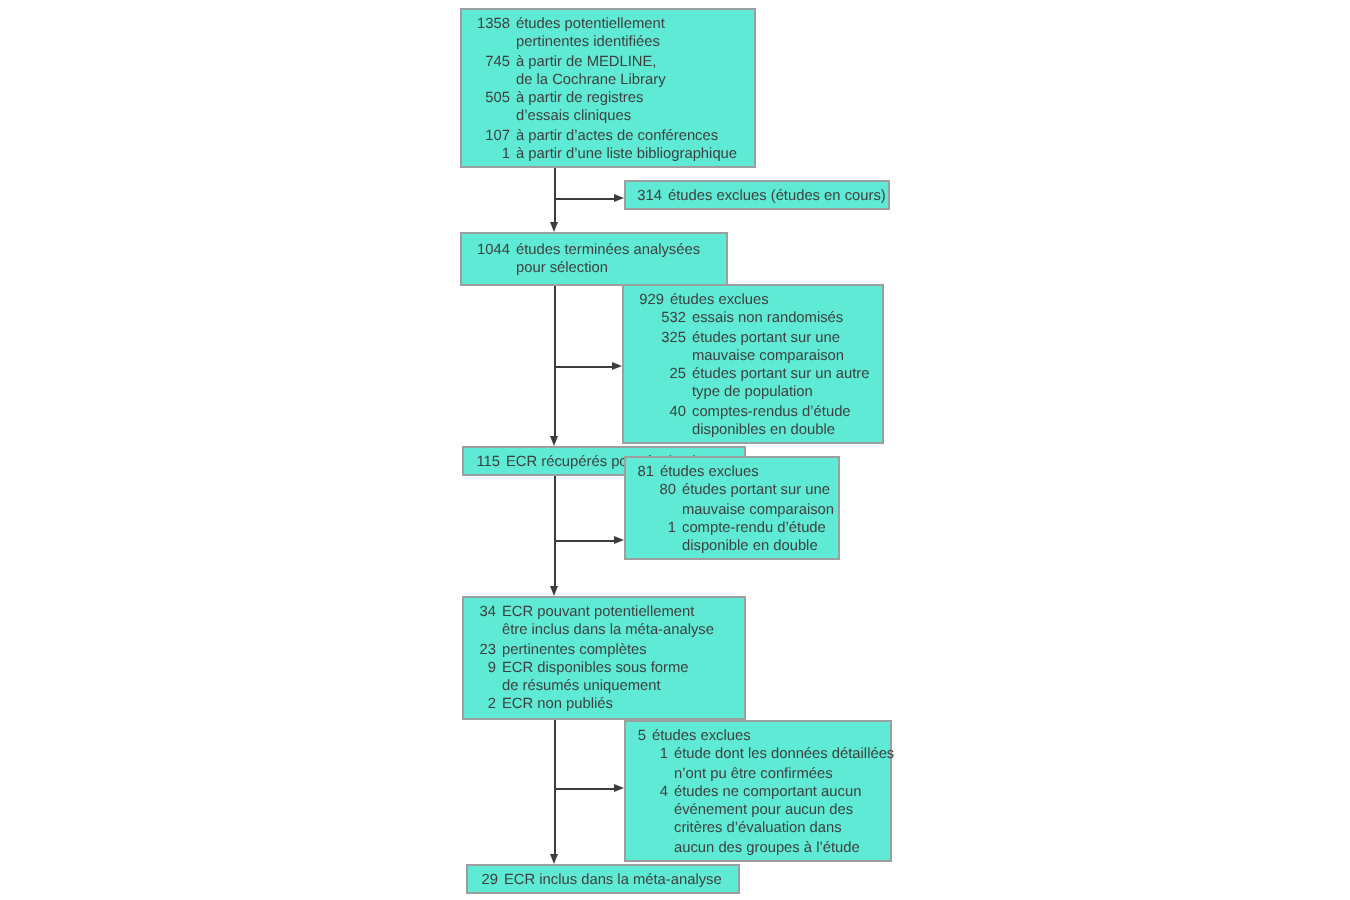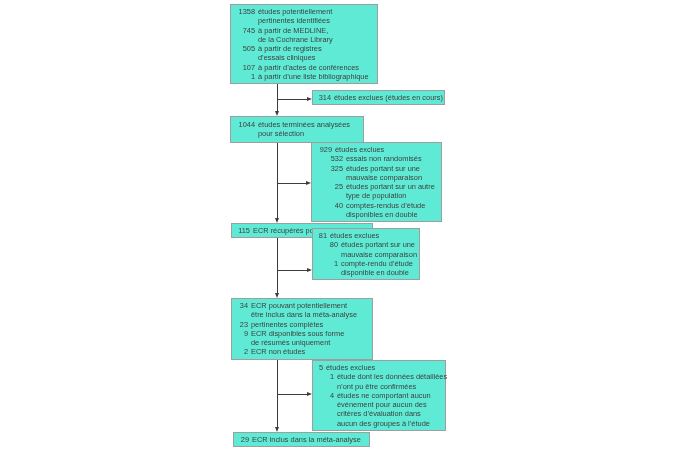--- a/index.html
+++ b/index.html
@@ -138,21 +138,21 @@
       <div class="row">
         <span class="num">9</span>
         <span class="txt">
           <div class="line">ECR disponibles sous forme</div>
           <div class="line">de résumés uniquement</div>
         </span>
       </div>
       <div class="row">
         <span class="num">2</span>
         <span class="txt">
-          <div class="line">ECR non études</div>
+          <div class="line">ECR non publiés</div>
         </span>
       </div>
     </div>
 
   <div class="box" style="left:233px;top:432px;width:137px;--numw:11px">
       <div class="row">
         <span class="num">29</span>
         <span class="txt">
           <div class="line">ECR inclus dans la méta-analyse</div>
         </span>

